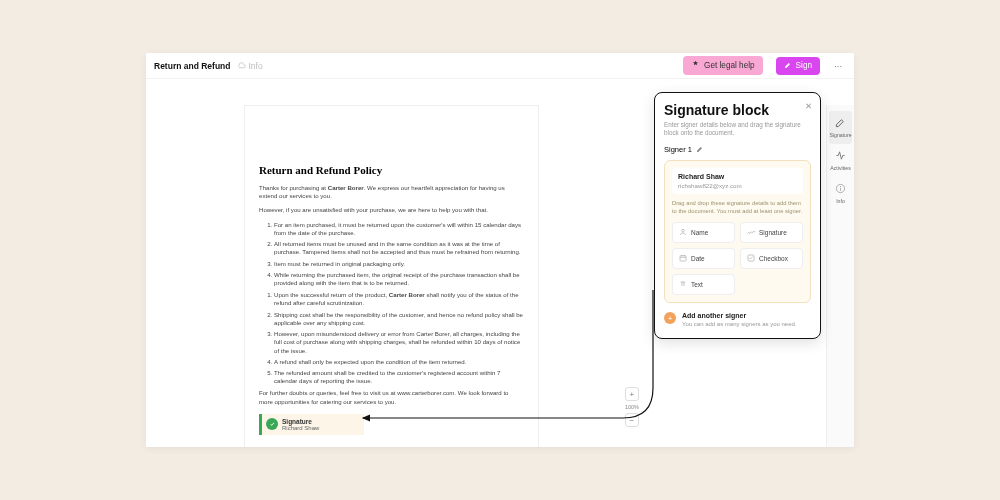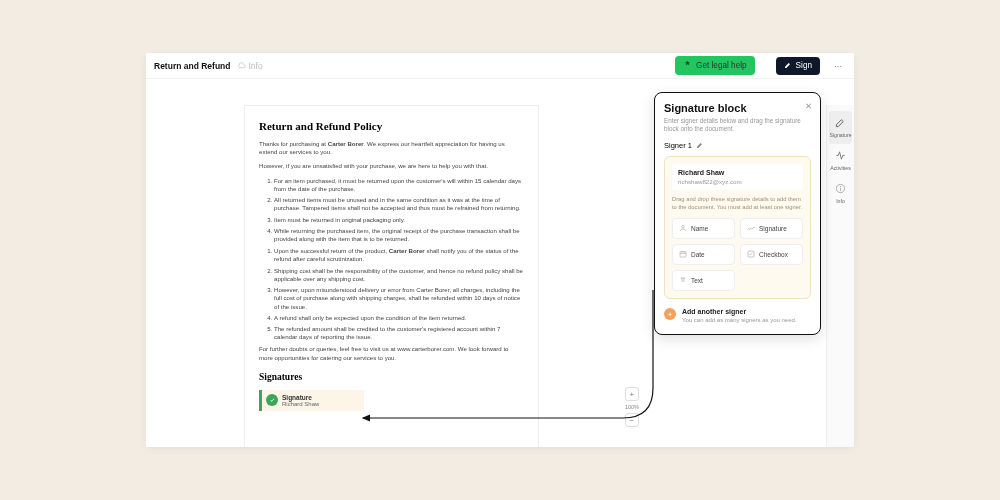--- a/index.html
+++ b/index.html
@@ -33,23 +33,23 @@
     color: #bdbdbd; margin-left: 6px;
     display: inline-flex; align-items: center; gap: 3px;
   }
   .topbar .spacer { flex: 1; }
   .topbar .btn {
     display: inline-flex; align-items: center; gap: 4px;
     padding: 3px 7px; border-radius: 4px;
     font-size: 8.2px; border: 1px solid transparent;
     cursor: pointer;
   }
-  .btn-legal { border-color: #eee; color: #333; background: #22c55e; }
+  .btn-legal { border-color: #eee; color: #333; background: #f9a8d4; }
   .btn-sign {
-    background: #0f172a; color: #fff; margin-left: 21px;
+    background: #d946ef; color: #fff; margin-left: 13px;
   }
   .btn-more {
     width: 20px; text-align: center; color: #777;
     margin-left: 6px;
   }
   .icon { display: inline-block; }
   
   .main {
     flex: 1;
     display: flex;
@@ -62,21 +62,21 @@
     left: 98px;
     top: 26px;
     width: 295px;
     height: 368px;
     border: 1px solid #eee;
     border-bottom: none;
     background: #fff;
     padding: 14px 14px 4px 14px;
     overflow: hidden;
   }
-  .doc h1 { font-size: 11px; font-weight: 700; margin-bottom: 8px; font-family: Georgia, serif; }
+  .doc h1 { font-size: 11px; font-weight: 700; margin-bottom: 8px; font-family: Georgia, serif; margin-top: 44px; }
   .doc h2 { font-size: 9.5px; font-weight: 700; margin: 10px 0 6px; font-family: Georgia, serif; }
   .doc p, .doc li {
     font-size: 6.1px; color: #444; line-height: 1.35;
   }
   .doc p { margin-bottom: 6px; }
   .doc ol { padding-left: 15px; margin-bottom: 4px; }
   .doc li { margin-bottom: 3px; }
   .doc .bold { font-weight: 700; }
   .sig-chip {
     margin-top: 8px;
@@ -136,21 +136,21 @@
     position: absolute;
     left: 654px; top: 92px;
     width: 167px;
     background: #fff;
     border: 1px solid #111;
     border-radius: 8px;
     box-shadow: 0 4px 14px rgba(0,0,0,0.12);
     padding: 9px 9px 9px 9px;
     z-index: 5;
   }
-  .panel .ptitle { font-size: 11px; font-weight: 700; color: #111; }
+  .panel .ptitle { font-size: 14px; font-weight: 700; color: #111; }
   .panel .pdesc { font-size: 6.3px; color: #999; margin-top: 3px; line-height: 1.3; }
   .panel .pclose {
     position: absolute; right: 8px; top: 8px;
     font-size: 8.5px; color: #999; cursor: pointer;
   }
   .panel .signer-head {
     display: flex; align-items: center; gap: 4px;
     margin-top: 8px; font-size: 7.5px; font-weight: 400;
   }
   .panel .signer-head .edit { font-size: 7px; color: #888; cursor: pointer; }
@@ -261,21 +261,20 @@
           <span>Upon the successful return of the product, </span><span class="bold">Carter Borer</span><span> shall notify you of the status of the refund after careful scrutinization.</span>
         </li>
         <li>Shipping cost shall be the responsibility of the customer, and hence no refund policy shall be applicable over any shipping cost.</li>
         <li>However, upon misunderstood delivery or error from Carter Borer, all charges, including the full cost of purchase along with shipping charges, shall be refunded within 10 days of notice of the issue.</li>
         <li>A refund shall only be expected upon the condition of the item returned.</li>
         <li>The refunded amount shall be credited to the customer's registered account within 7 calendar days of reporting the issue.</li>
       </ol>
 
       <p>For further doubts or queries, feel free to visit us at www.carterborer.com. We look forward to more opportunities for catering our services to you.</p>
 
-      <h2>Signatures</h2>
       <div class="sig-chip">
         <span class="check">
           <svg width="7" height="7" viewBox="0 0 24 24">
               <path fill="#fff" d="M9 16l-4-4 1.5-1.5L9 13l8-8L18.5 6.5z"></path>
             </svg>
         </span>
         <span>
           <div class="lbl">Signature</div>
           <div class="who">Richard Shaw</div>
         </span>

